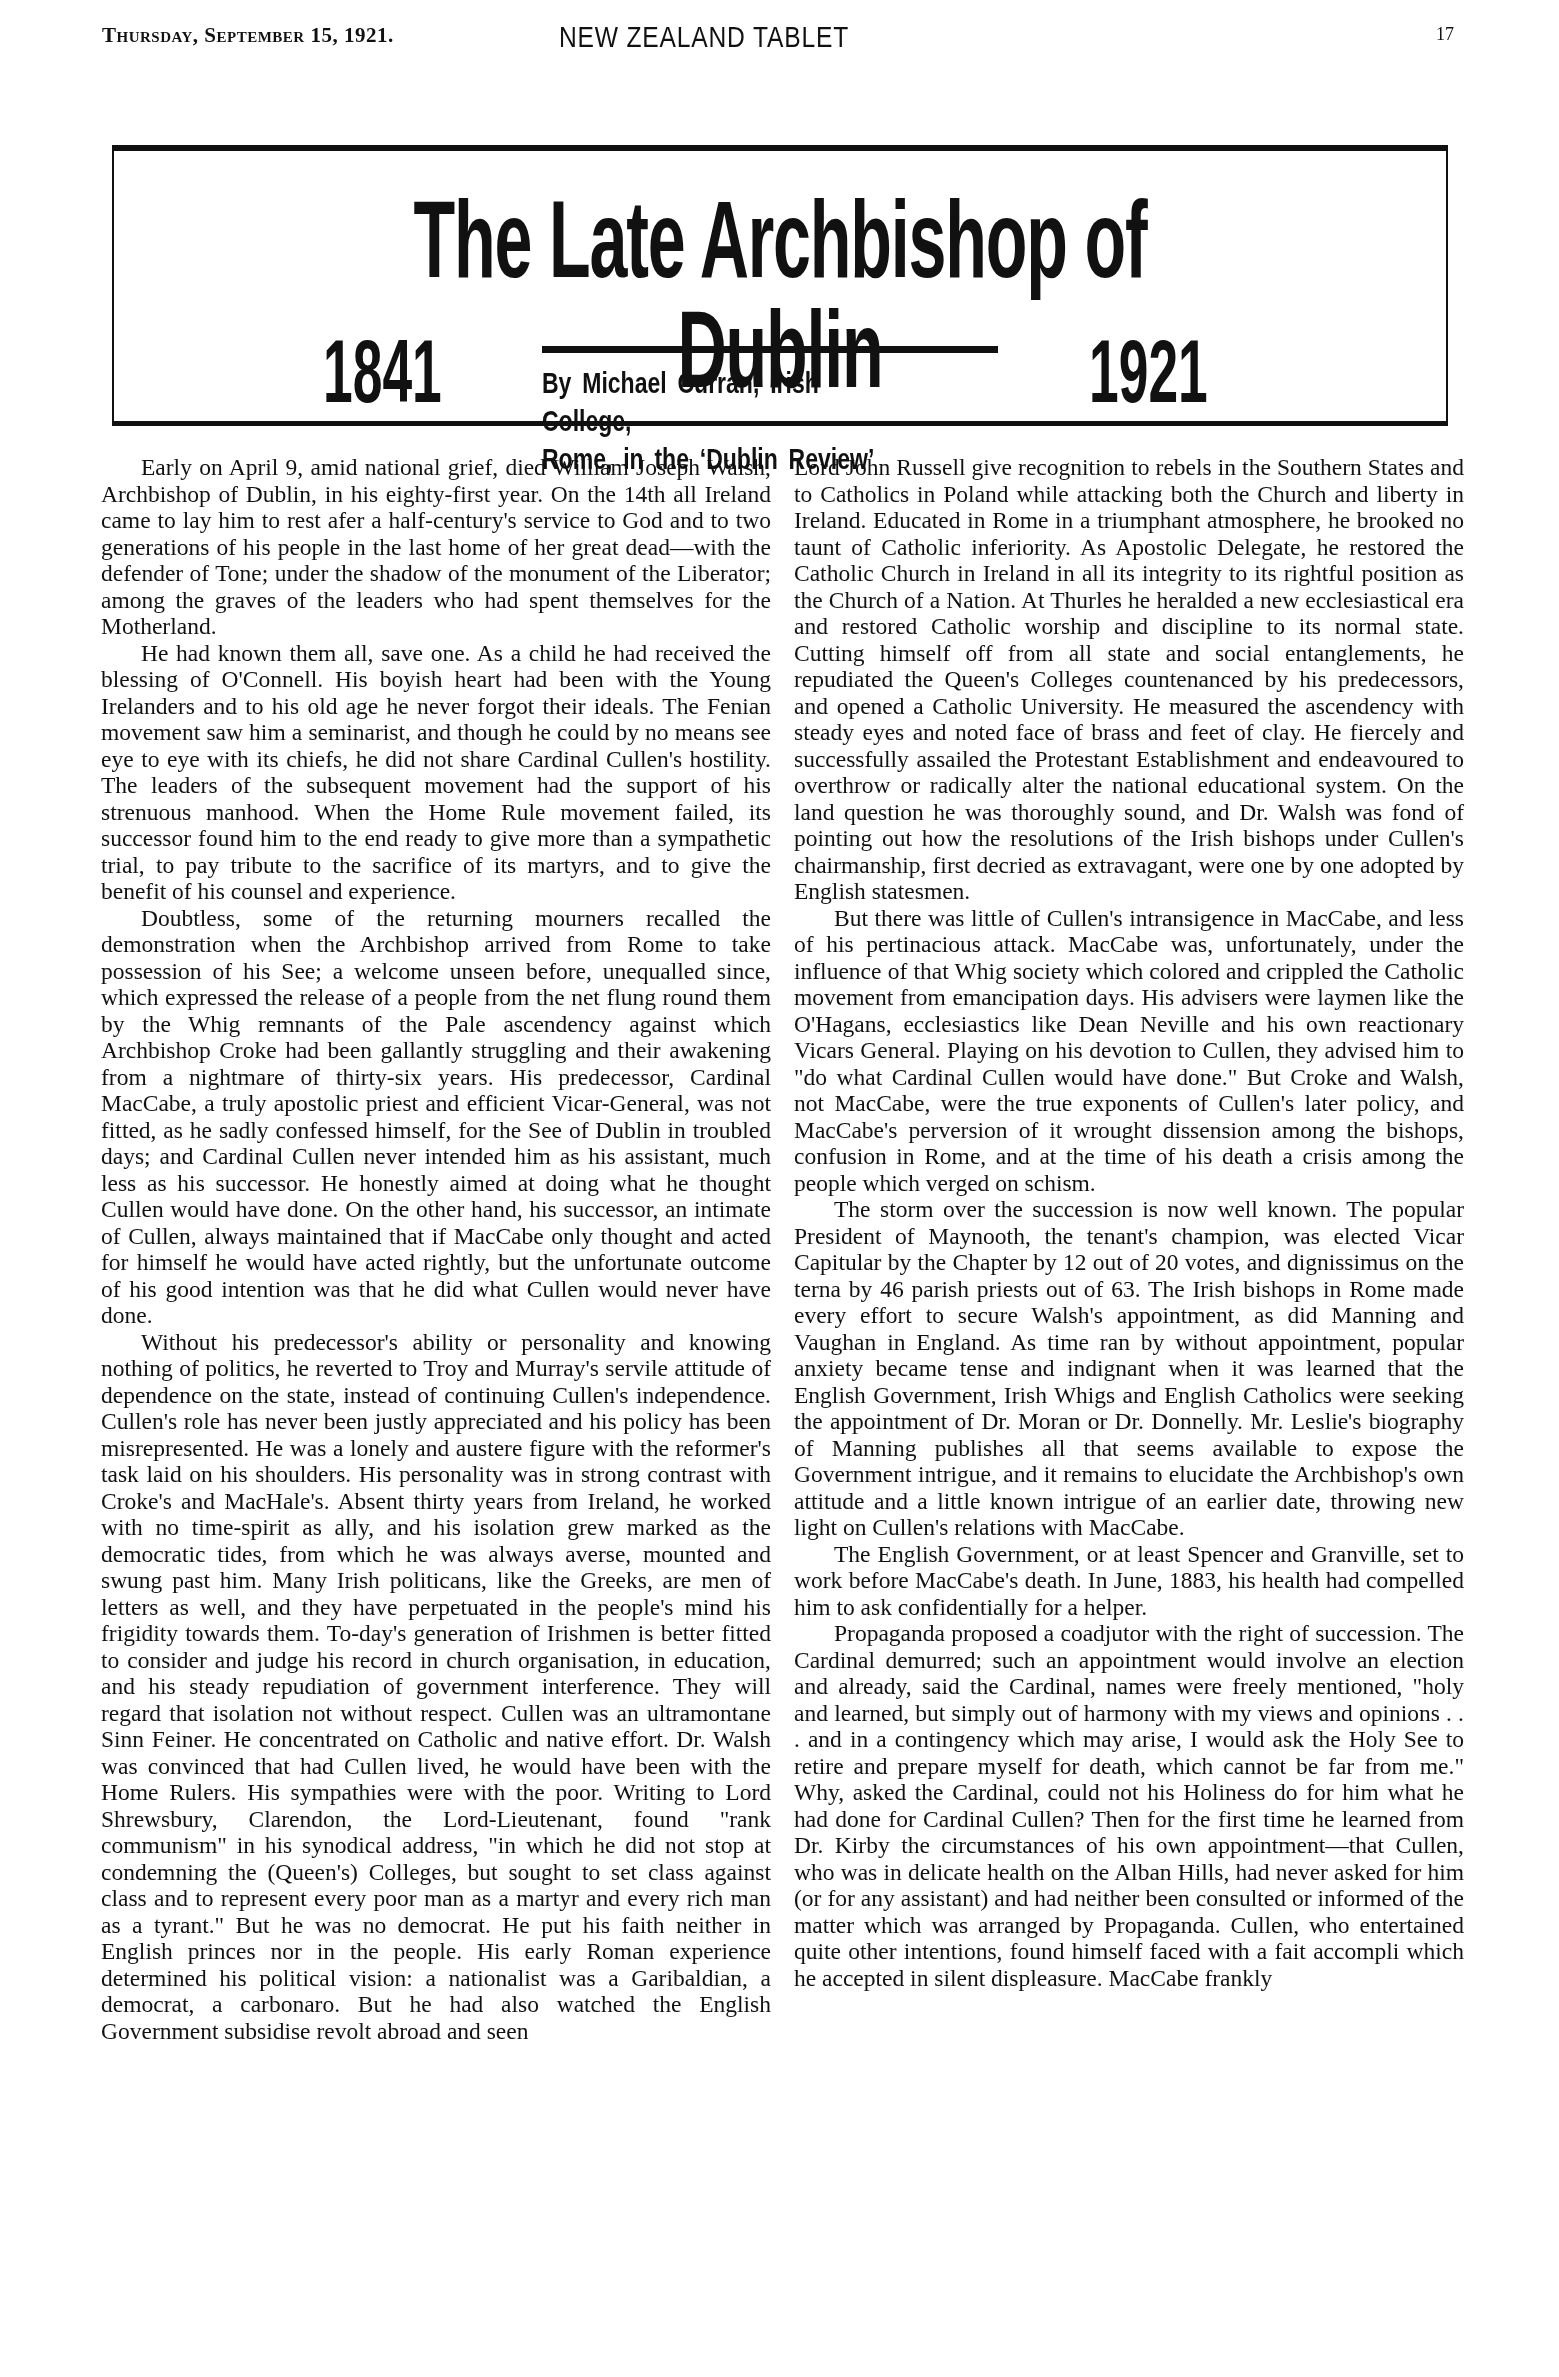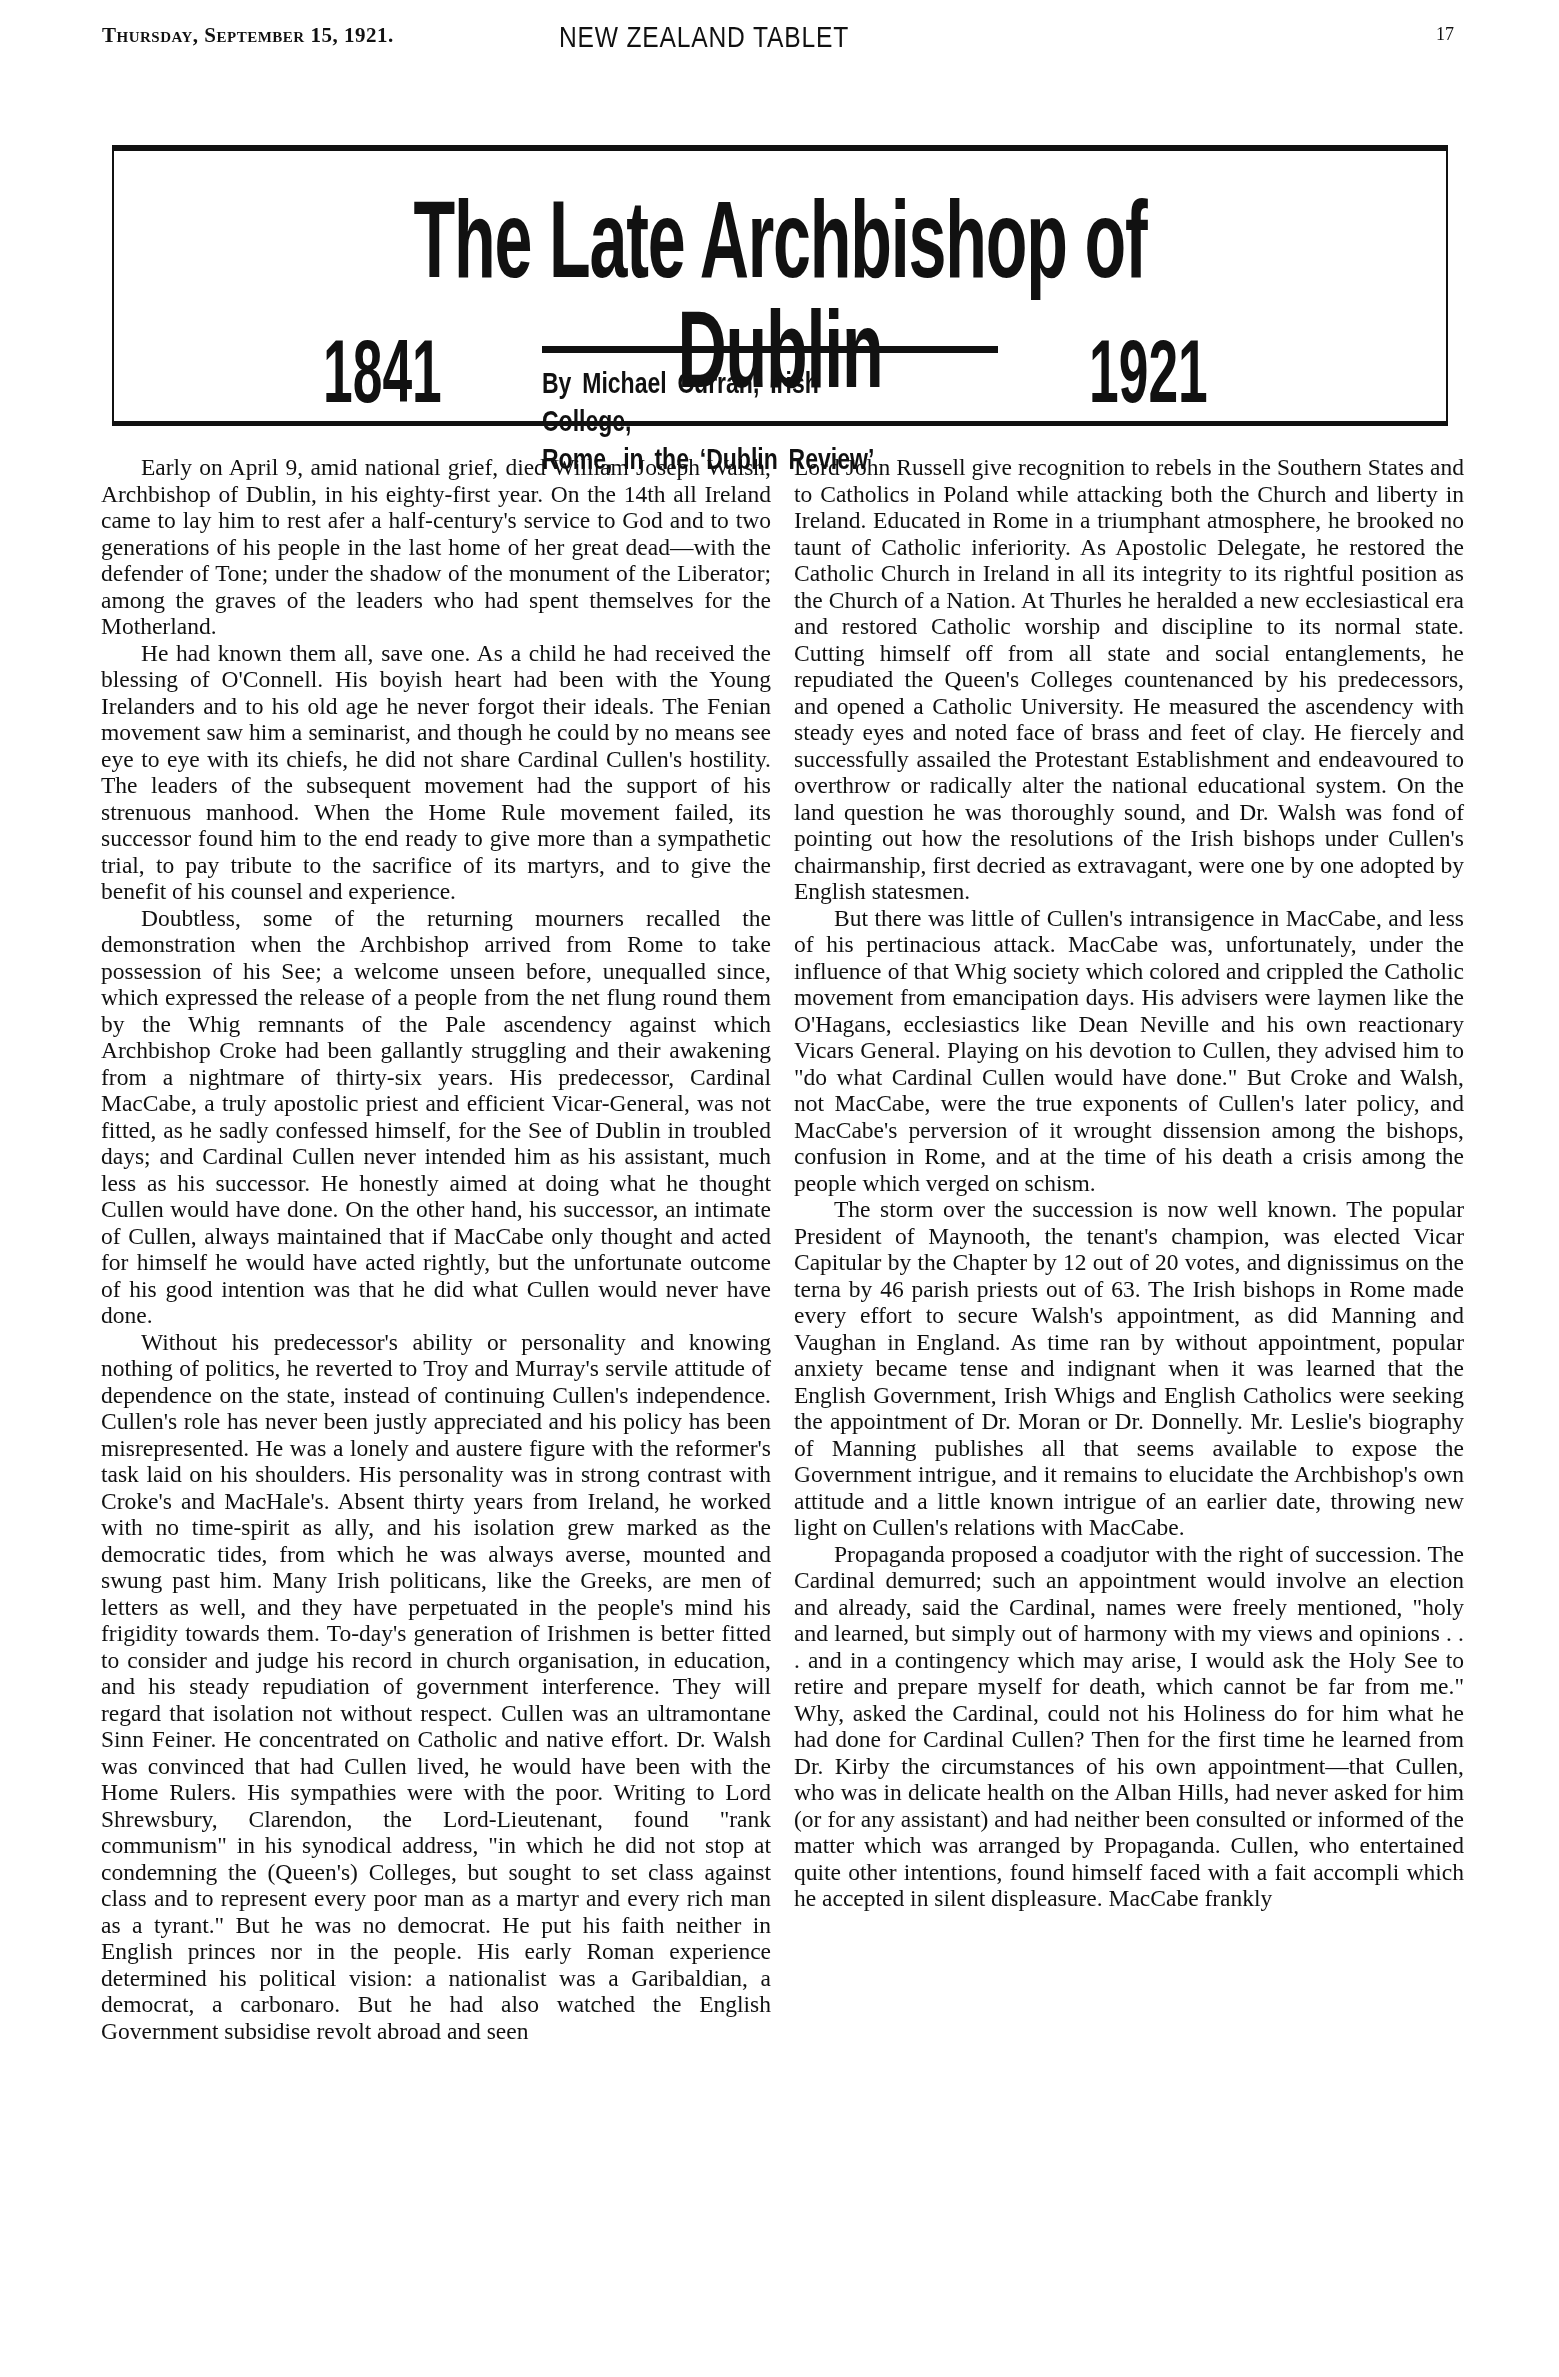--- a/index.html
+++ b/index.html
@@ -83,15 +83,16 @@
   <p>Early on April 9, amid national grief, died William Joseph Walsh, Archbishop of Dublin, in his eighty-first year. On the 14th all Ireland came to lay him to rest afer a half-century's service to God and to two generations of his people in the last home of her great dead—with the defender of Tone; under the shadow of the monument of the Liberator; among the graves of the leaders who had spent themselves for the Motherland.</p>
   <p>He had known them all, save one. As a child he had received the blessing of O'Connell. His boyish heart had been with the Young Irelanders and to his old age he never forgot their ideals. The Fenian movement saw him a seminarist, and though he could by no means see eye to eye with its chiefs, he did not share Cardinal Cullen's hostility. The leaders of the subsequent movement had the support of his strenuous manhood. When the Home Rule movement failed, its successor found him to the end ready to give more than a sympathetic trial, to pay tribute to the sacrifice of its martyrs, and to give the benefit of his counsel and experience.</p>
   <p>Doubtless, some of the returning mourners recalled the demonstration when the Archbishop arrived from Rome to take possession of his See; a welcome unseen before, unequalled since, which expressed the release of a people from the net flung round them by the Whig remnants of the Pale ascendency against which Archbishop Croke had been gallantly struggling and their awakening from a nightmare of thirty-six years. His predecessor, Cardinal MacCabe, a truly apostolic priest and efficient Vicar-General, was not fitted, as he sadly confessed himself, for the See of Dublin in troubled days; and Cardinal Cullen never intended him as his assistant, much less as his successor. He honestly aimed at doing what he thought Cullen would have done. On the other hand, his successor, an intimate of Cullen, always maintained that if MacCabe only thought and acted for himself he would have acted rightly, but the unfortunate outcome of his good intention was that he did what Cullen would never have done.</p>
   <p>Without his predecessor's ability or personality and knowing nothing of politics, he reverted to Troy and Murray's servile attitude of dependence on the state, instead of continuing Cullen's independence. Cullen's role has never been justly appreciated and his policy has been misrepresented. He was a lonely and austere figure with the reformer's task laid on his shoulders. His personality was in strong contrast with Croke's and MacHale's. Absent thirty years from Ireland, he worked with no time-spirit as ally, and his isolation grew marked as the democratic tides, from which he was always averse, mounted and swung past him. Many Irish politicans, like the Greeks, are men of letters as well, and they have perpetuated in the people's mind his frigidity towards them. To-day's generation of Irishmen is better fitted to consider and judge his record in church organisation, in education, and his steady repudiation of government interference. They will regard that isolation not without respect. Cullen was an ultramontane Sinn Feiner. He concentrated on Catholic and native effort. Dr. Walsh was convinced that had Cullen lived, he would have been with the Home Rulers. His sympathies were with the poor. Writing to Lord Shrewsbury, Clarendon, the Lord-Lieutenant, found "rank communism" in his synodical address, "in which he did not stop at condemning the (Queen's) Colleges, but sought to set class against class and to represent every poor man as a martyr and every rich man as a tyrant." But he was no democrat. He put his faith neither in English princes nor in the people. His early Roman experience determined his political vision: a nationalist was a Garibaldian, a democrat, a carbonaro. But he had also watched the English Government subsidise revolt abroad and seen</p>
 </div>
 
 <div class="column col-right">
   <p class="no-indent">Lord John Russell give recognition to rebels in the Southern States and to Catholics in Poland while attacking both the Church and liberty in Ireland. Educated in Rome in a triumphant atmosphere, he brooked no taunt of Catholic inferiority. As Apostolic Delegate, he restored the Catholic Church in Ireland in all its integrity to its rightful position as the Church of a Nation. At Thurles he heralded a new ecclesiastical era and restored Catholic worship and discipline to its normal state. Cutting himself off from all state and social entanglements, he repudiated the Queen's Colleges countenanced by his predecessors, and opened a Catholic University. He measured the ascendency with steady eyes and noted face of brass and feet of clay. He fiercely and successfully assailed the Protestant Establishment and endeavoured to overthrow or radically alter the national educational system. On the land question he was thoroughly sound, and Dr. Walsh was fond of pointing out how the resolutions of the Irish bishops under Cullen's chairmanship, first decried as extravagant, were one by one adopted by English statesmen.</p>
   <p>But there was little of Cullen's intransigence in MacCabe, and less of his pertinacious attack. MacCabe was, unfortunately, under the influence of that Whig society which colored and crippled the Catholic movement from emancipation days. His advisers were laymen like the O'Hagans, ecclesiastics like Dean Neville and his own reactionary Vicars General. Playing on his devotion to Cullen, they advised him to "do what Cardinal Cullen would have done." But Croke and Walsh, not MacCabe, were the true exponents of Cullen's later policy, and MacCabe's perversion of it wrought dissension among the bishops, confusion in Rome, and at the time of his death a crisis among the people which verged on schism.</p>
   <p>The storm over the succession is now well known. The popular President of Maynooth, the tenant's champion, was elected Vicar Capitular by the Chapter by 12 out of 20 votes, and dignissimus on the terna by 46 parish priests out of 63. The Irish bishops in Rome made every effort to secure Walsh's appointment, as did Manning and Vaughan in England. As time ran by without appointment, popular anxiety became tense and indignant when it was learned that the English Government, Irish Whigs and English Catholics were seeking the appointment of Dr. Moran or Dr. Donnelly. Mr. Leslie's biography of Manning publishes all that seems available to expose the Government intrigue, and it remains to elucidate the Archbishop's own attitude and a little known intrigue of an earlier date, throwing new light on Cullen's relations with MacCabe.</p>
+  <p>The English Government, or at least Spencer and Granville, set to work before MacCabe's death. In June, 1883, his health had compelled him to ask confidentially for a helper.</p>
   <p>Propaganda proposed a coadjutor with the right of succession. The Cardinal demurred; such an appointment would involve an election and already, said the Cardinal, names were freely mentioned, "holy and learned, but simply out of harmony with my views and opinions . . . and in a contingency which may arise, I would ask the Holy See to retire and prepare myself for death, which cannot be far from me." Why, asked the Cardinal, could not his Holiness do for him what he had done for Cardinal Cullen? Then for the first time he learned from Dr. Kirby the circumstances of his own appointment—that Cullen, who was in delicate health on the Alban Hills, had never asked for him (or for any assistant) and had neither been consulted or informed of the matter which was arranged by Propaganda. Cullen, who entertained quite other intentions, found himself faced with a fait accompli which he accepted in silent displeasure. MacCabe frankly</p>
 </div>
 
 
 </body></html>

